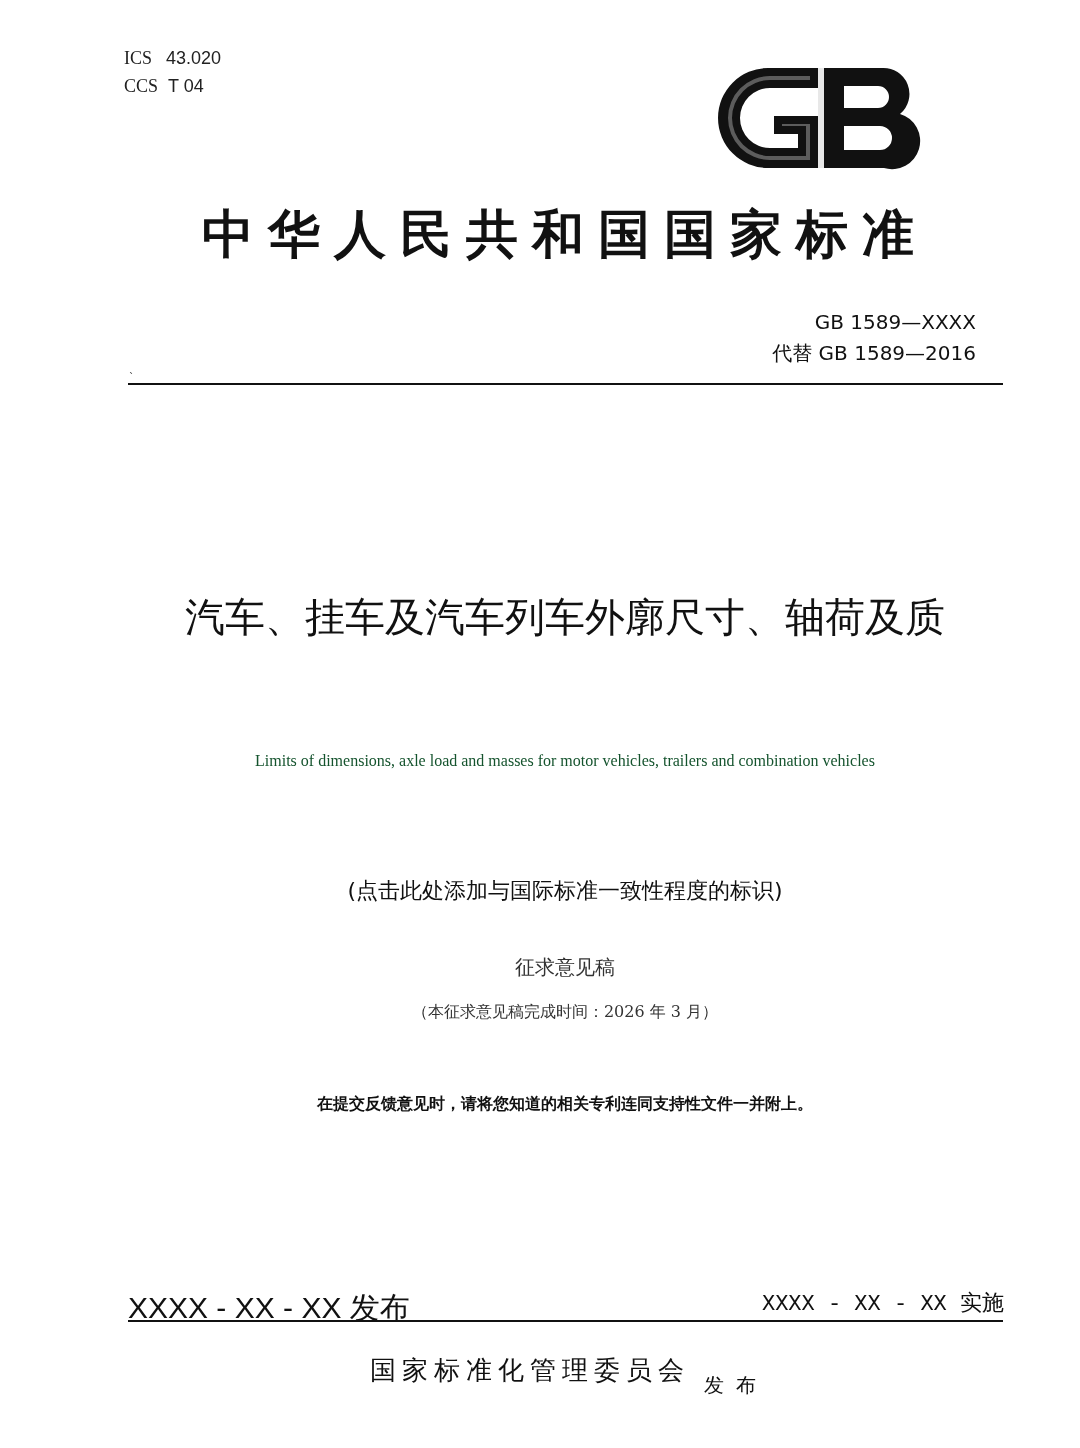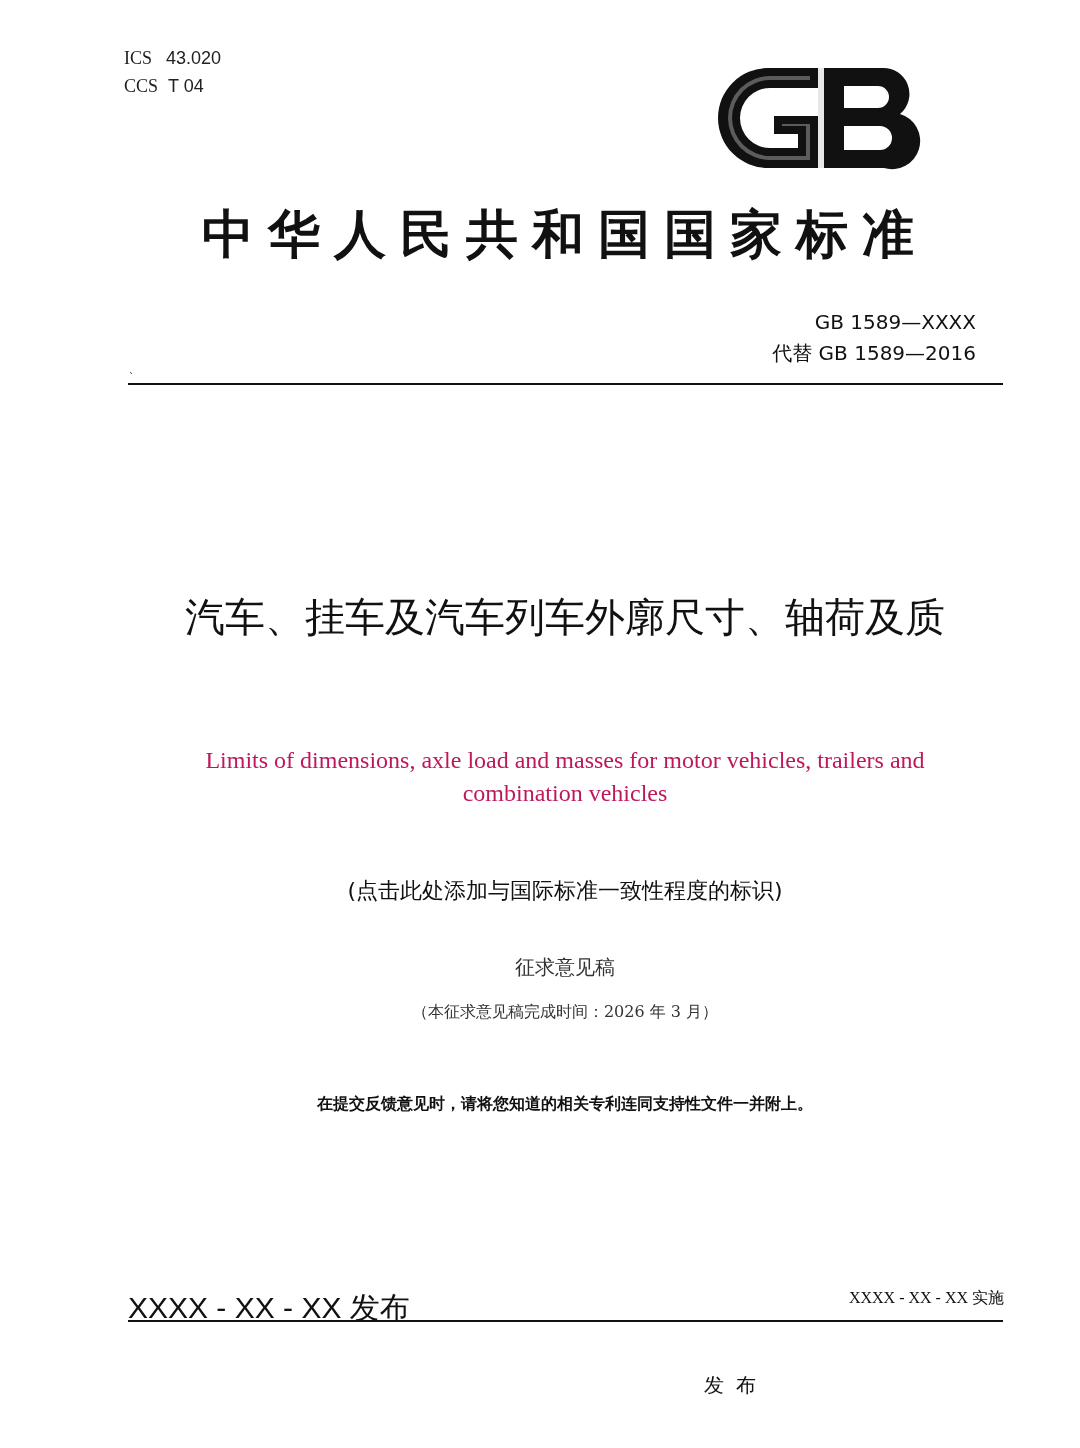--- a/index.html
+++ b/index.html
@@ -9,27 +9,27 @@
     .codes .row { white-space: pre; }
     .codes .num { font-family: "Liberation Sans", sans-serif; margin-left: 14px; }
     .codes .num2 { font-family: Liberation Sans, sans-serif; margin-left: 10px; }
     .logo { left: 714px; top: 64px; width: 210px; height: 108px; }
     .national-title { left: 0; width: 1130px; top: 200px; text-align: center; font-family: "DejaVu Sans", sans-serif; font-weight: bold; font-size: 52px; letter-spacing: 14px; color: #111; }
     .std-no { right: 104px; top: 296px; text-align: right; font-family: "DejaVu Sans", sans-serif; font-size: 20px; line-height: 28px; color: #111; margin-top: 12px; }
     .std-no .replace { font-size: 20px; line-height: 34px; }
     .hr-top { left: 128px; top: 383px; width: 875px; height: 2px; background: #111; }
     .tick { left: 129px; top: 372px; font-size: 10px; color: #333; }
     .cn-title { left: 110px; width: 910px; top: 588px; text-align: center; font-family: "DejaVu Sans", sans-serif; font-size: 40px; line-height: 58px; color: #111; }
-    .en-title { left: 160px; width: 810px; top: 744px; text-align: center; font-family: "Liberation Serif", serif; font-size: 24px; line-height: 33px; color: #be185d; }
+    .en-title { left: 160px; width: 810px; top: 744px; text-align: center; font-family: "Liberation Serif", serif; font-size: 16px; line-height: 33px; color: #14532d; }
     .conformity { left: 0; width: 1130px; top: 876px; text-align: center; font-size: 22px; color: #111; }
     .draft { left: 0; width: 1130px; top: 954px; text-align: center; font-family: "DejaVu Serif", serif; font-size: 20px; color: #333; }
     .completion { left: 0; width: 1130px; top: 1002px; text-align: center; font-family: "DejaVu Serif", serif; font-size: 16px; color: #333; }
     .notice { left: 0; width: 1130px; top: 1094px; text-align: center; font-size: 16px; font-weight: bold; color: #111; }
     .date-left { left: 128px; top: 1288px; font-family: "Liberation Sans", sans-serif; font-size: 30px; color: #111; }
-    .date-right { right: 76px; top: 1288px; font-family: Liberation Serif, serif; font-size: 16px; color: #111; }
+    .date-right { right: 76px; top: 1288px; font-family: Liberation Mono, monospace; font-size: 22px; color: #111; }
     .hr-bottom { left: 128px; top: 1320px; width: 875px; height: 2px; background: #111; }
     .publishers { left: 370px; top: 1354px; font-family: "DejaVu Serif", serif; font-size: 26px; line-height: 32px; letter-spacing: 6px; color: #111; }
     .publish-label { left: 704px; top: 1372px; font-family: "DejaVu Sans", sans-serif; font-size: 20px; letter-spacing: 12px; color: #111; }
   </style>
 </head>
 <body>
 
 <div class="abs codes">
   <div class="row"><span>ICS</span><span class="num">43.020</span></div>
   <div class="row"><span>CCS</span><span class="num2">T 04</span></div>
@@ -68,14 +68,15 @@
 
 <div class="abs completion">（本征求意见稿完成时间：2026 年 3 月）</div>
 
 <div class="abs notice">在提交反馈意见时，请将您知道的相关专利连同支持性文件一并附上。</div>
 
 <div class="abs date-left">XXXX - XX - XX 发布</div>
 <div class="abs date-right">XXXX - XX - XX 实施</div>
 <div class="abs hr-bottom"></div>
 
 <div class="abs publishers">
+  <div>国家标准化管理委员会</div>
 </div>
 <div class="abs publish-label">发布</div>
 
 </body></html>

